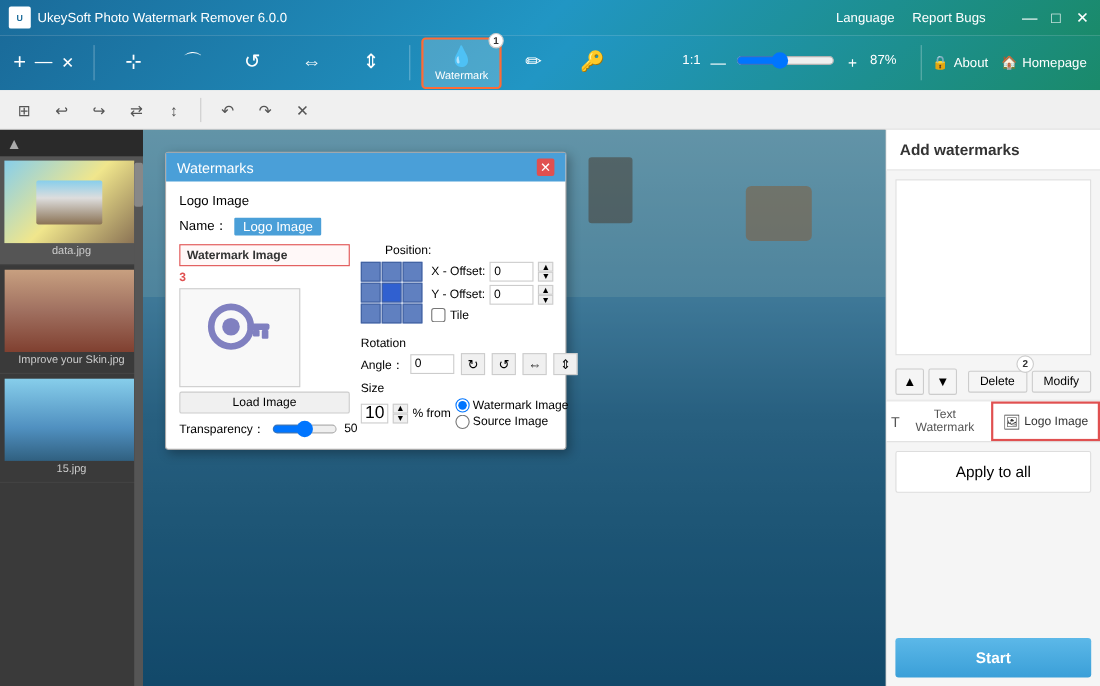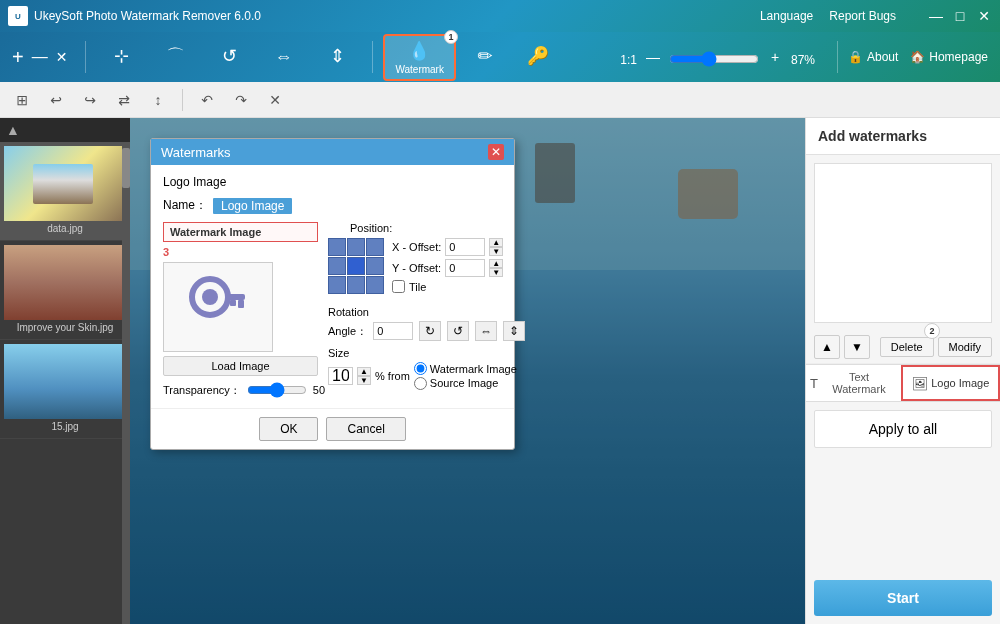--- a/index.html
+++ b/index.html
@@ -43,21 +43,21 @@
       background: #f0f0f0;
       height: 36px;
       display: flex;
       align-items: center;
       padding: 0 8px;
       border-bottom: 1px solid #ddd;
       gap: 6px;
     }
     .stb-btn { width: 28px; height: 26px; display: flex; align-items: center; justify-content: center; cursor: pointer; border: 1px solid transparent; border-radius: 3px; font-size: 14px; color: #555; }
     .stb-separator { width: 1px; height: 22px; background: #ccc; margin: 0 4px; }
-    .zoom-control { display: flex; align-items: flex-end; gap: 6px; margin-left: auto; }
+    .zoom-control { display: flex; align-items: flex-start; gap: 6px; margin-left: auto; }
     .zoom-slider { width: 100px; }
     .zoom-btn { width: 20px; height: 20px; display: flex; align-items: center; justify-content: center; cursor: pointer; font-size: 14px; color: #333; }
 
     
     .main-layout {
       display: flex;
       height: calc(624px - 32px - 50px - 36px);
     }
 
     
@@ -555,24 +555,20 @@
                       <input type="radio" name="size-from" style="">
                       <span>Source Image</span>
                     </label>
                   </div>
                 </div>
               </div>
             </div>
           </div>
         </div>
 
-        <div class="dialog-footer">
-          <button class="dialog-ok-btn">OK</button>
-          <button class="dialog-ok-btn">Cancel</button>
-        </div>
       </div>
     </div>
   </div>
 
   <div class="right-panel">
     <div class="right-panel-header">
       <span>Add watermarks</span>
     </div>
 
     <div class="watermark-preview"></div>

